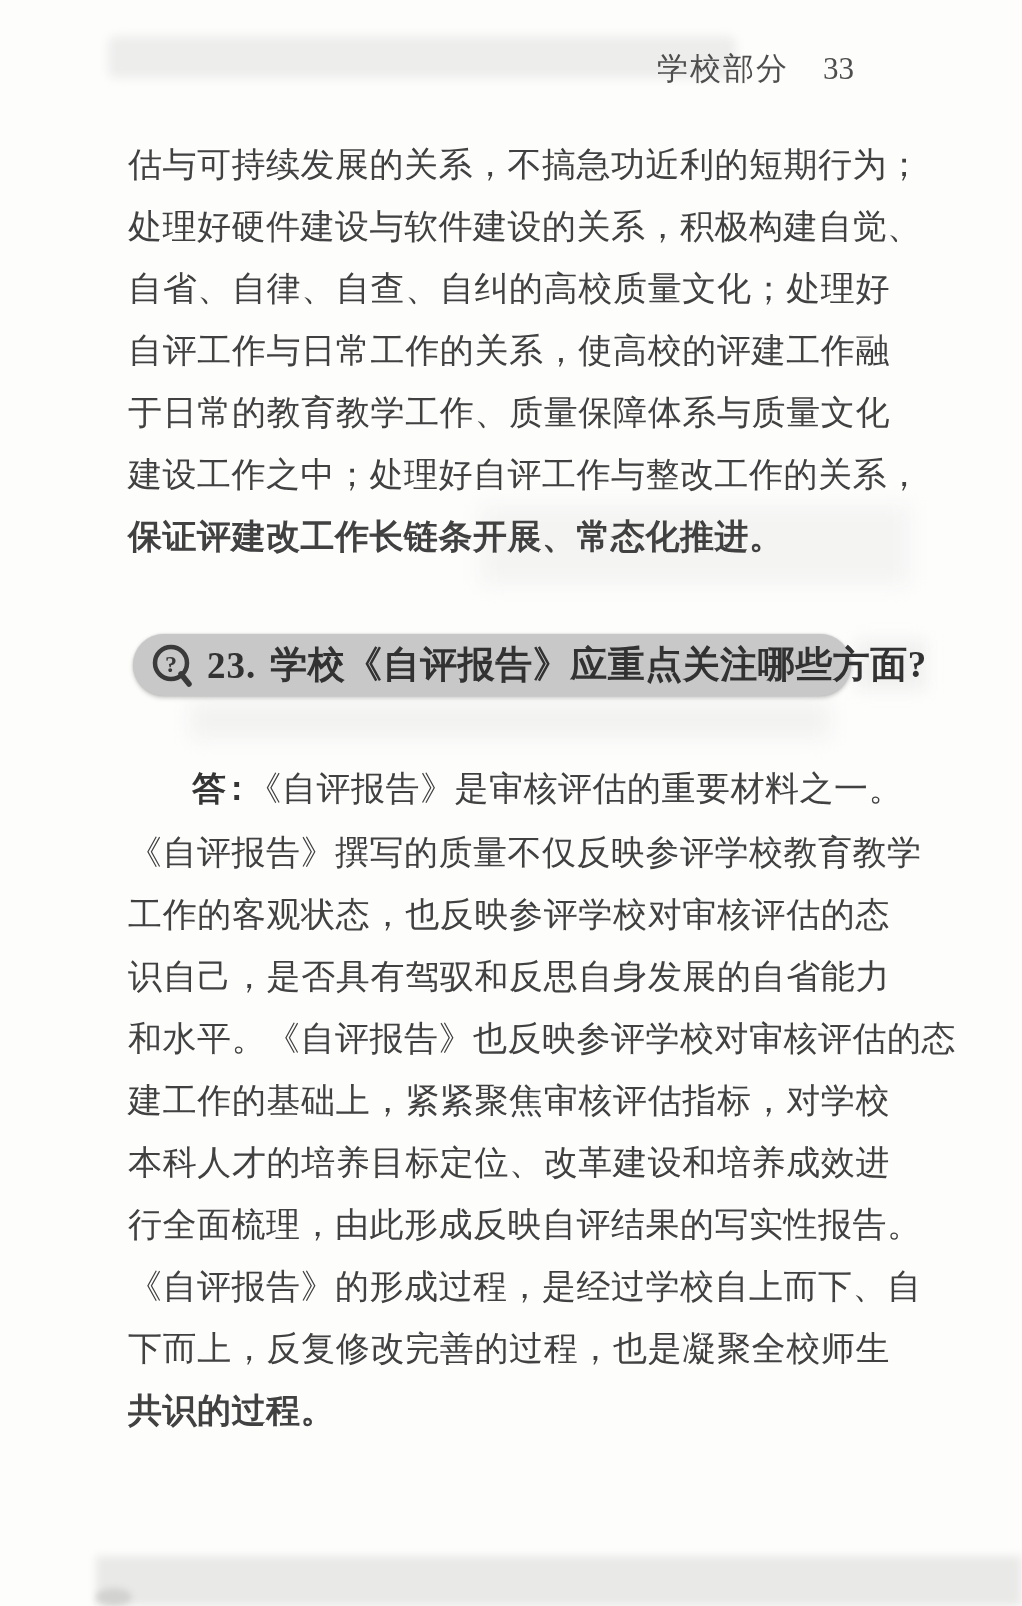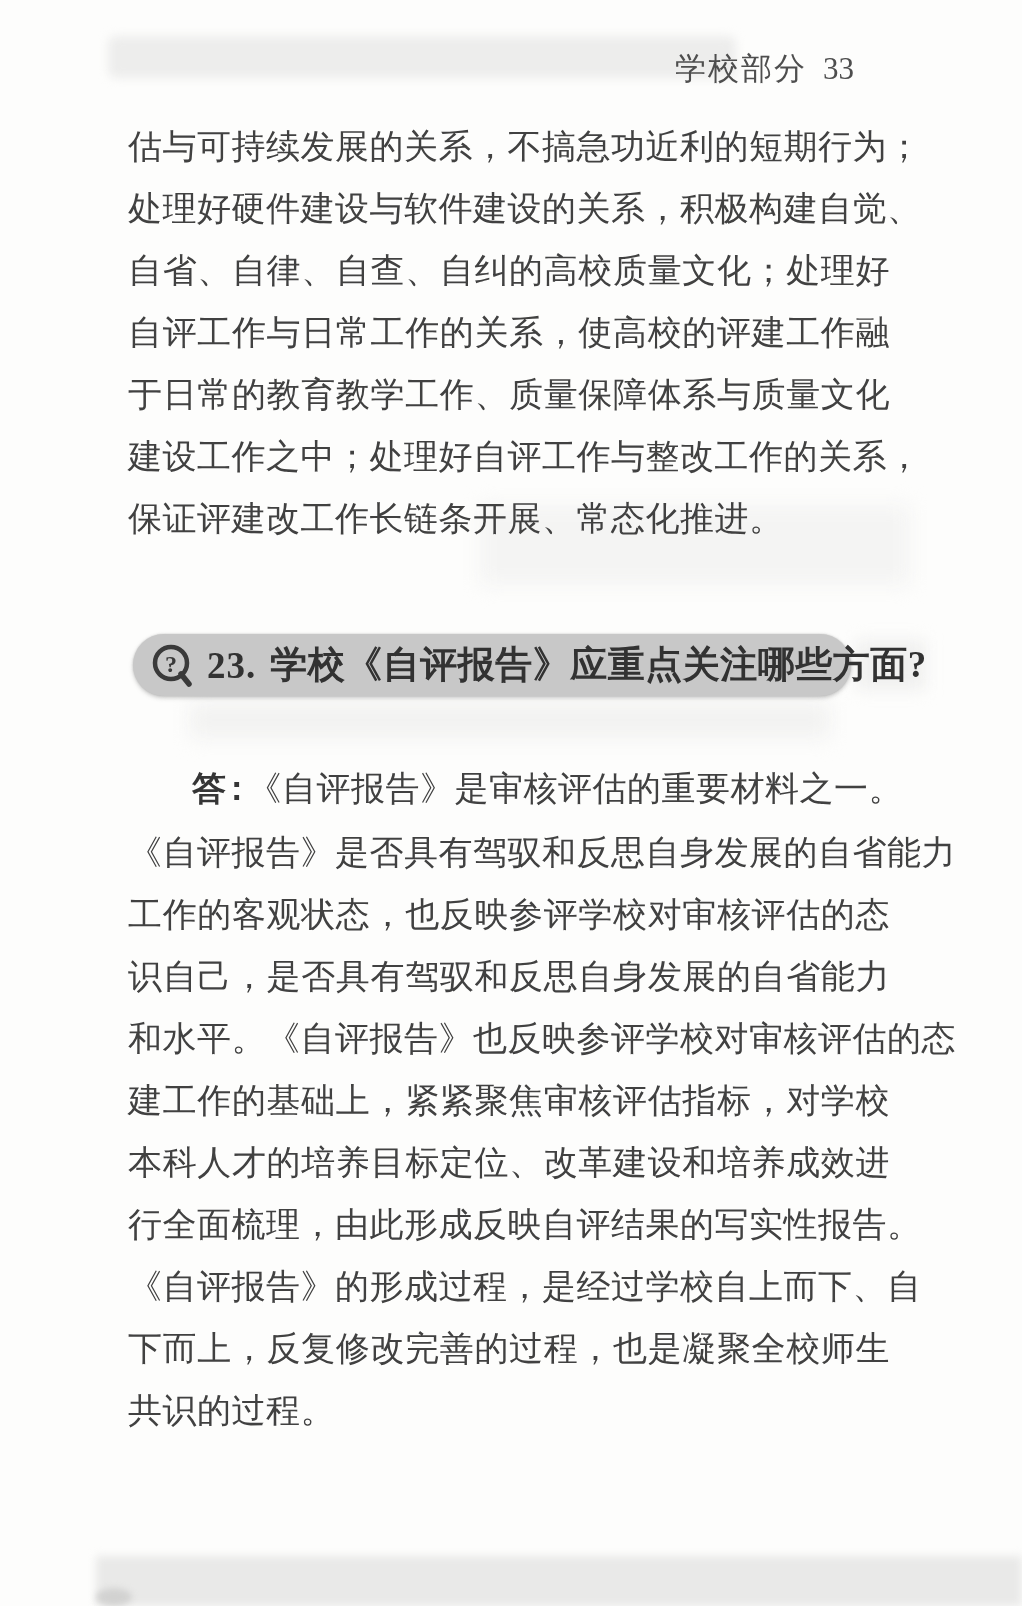--- a/index.html
+++ b/index.html
@@ -35,44 +35,44 @@
     position: absolute;
     top: 48px;
     left: 128px;
     width: 726px;
     text-align: right;
     font-size: 31px;
     color: #4e4e4e;
     letter-spacing: 2px;
   }
   .running-header .pagenum {
-    margin-left: 16px;
+    margin-left: 34px;
     letter-spacing: 0;
   }
 
   .para {
     position: absolute;
     left: 128px;
     width: 762px;
     color: #414141;
     font-size: 34px;
   }
-  .para-1 { top: 116px; }
+  .para-1 { top: 134px; }
   .para-answer { top: 760px; }
 
   .line {
     height: 62px;
     line-height: 62px;
     text-align: justify;
     text-align-last: justify;
     text-justify: inter-character;
     letter-spacing: 0.5px;
     white-space: nowrap;
   }
-  .line.last { text-align-last: left; }
+  .line.last { text-align-last: left; font-weight: bold; }
   .line.indent { text-indent: 64px; font-family: Liberation Mono, monospace; }
   .ans-label { font-weight: bold; color: #353535; }
 
   .question-bar {
     position: absolute;
     left: 133px;
     top: 634px;
     width: 718px;
     height: 62px;
     box-sizing: border-box;
@@ -121,21 +121,21 @@
       <circle cx="22" cy="21" r="16" fill="none" stroke="#3a3a3a" stroke-width="4.5"></circle>
       <line x1="32" y1="32" x2="40" y2="42" stroke="#3a3a3a" stroke-width="5.5" stroke-linecap="round"></line>
       <text x="22" y="29.5" font-size="24" font-weight="bold" text-anchor="middle" fill="#3a3a3a" font-family="Liberation Serif, serif">?</text>
     </svg>
     <span class="q-number">23.</span>
     <span class="q-text">学校《自评报告》应重点关注哪些方面?</span>
   </div>
 
   <div class="para para-answer">
     <div class="line indent"><span class="ans-label">答:</span><span>《自评报告》是审核评估的重要材料之一。</span></div>
-    <div class="line">《自评报告》是否具有驾驭和反思自身发展的自省能力</div>
+    <div class="line">《自评报告》撰写的质量不仅反映参评学校教育教学</div>
     <div class="line">工作的客观状态，也反映参评学校对审核评估的态</div>
     <div class="line">识自己，是否具有驾驭和反思自身发展的自省能力</div>
     <div class="line">和水平。《自评报告》也反映参评学校对审核评估的态</div>
     <div class="line">建工作的基础上，紧紧聚焦审核评估指标，对学校</div>
     <div class="line">本科人才的培养目标定位、改革建设和培养成效进</div>
     <div class="line">行全面梳理，由此形成反映自评结果的写实性报告。</div>
     <div class="line">《自评报告》的形成过程，是经过学校自上而下、自</div>
     <div class="line">下而上，反复修改完善的过程，也是凝聚全校师生</div>
     <div class="line last">共识的过程。</div>
   </div>

